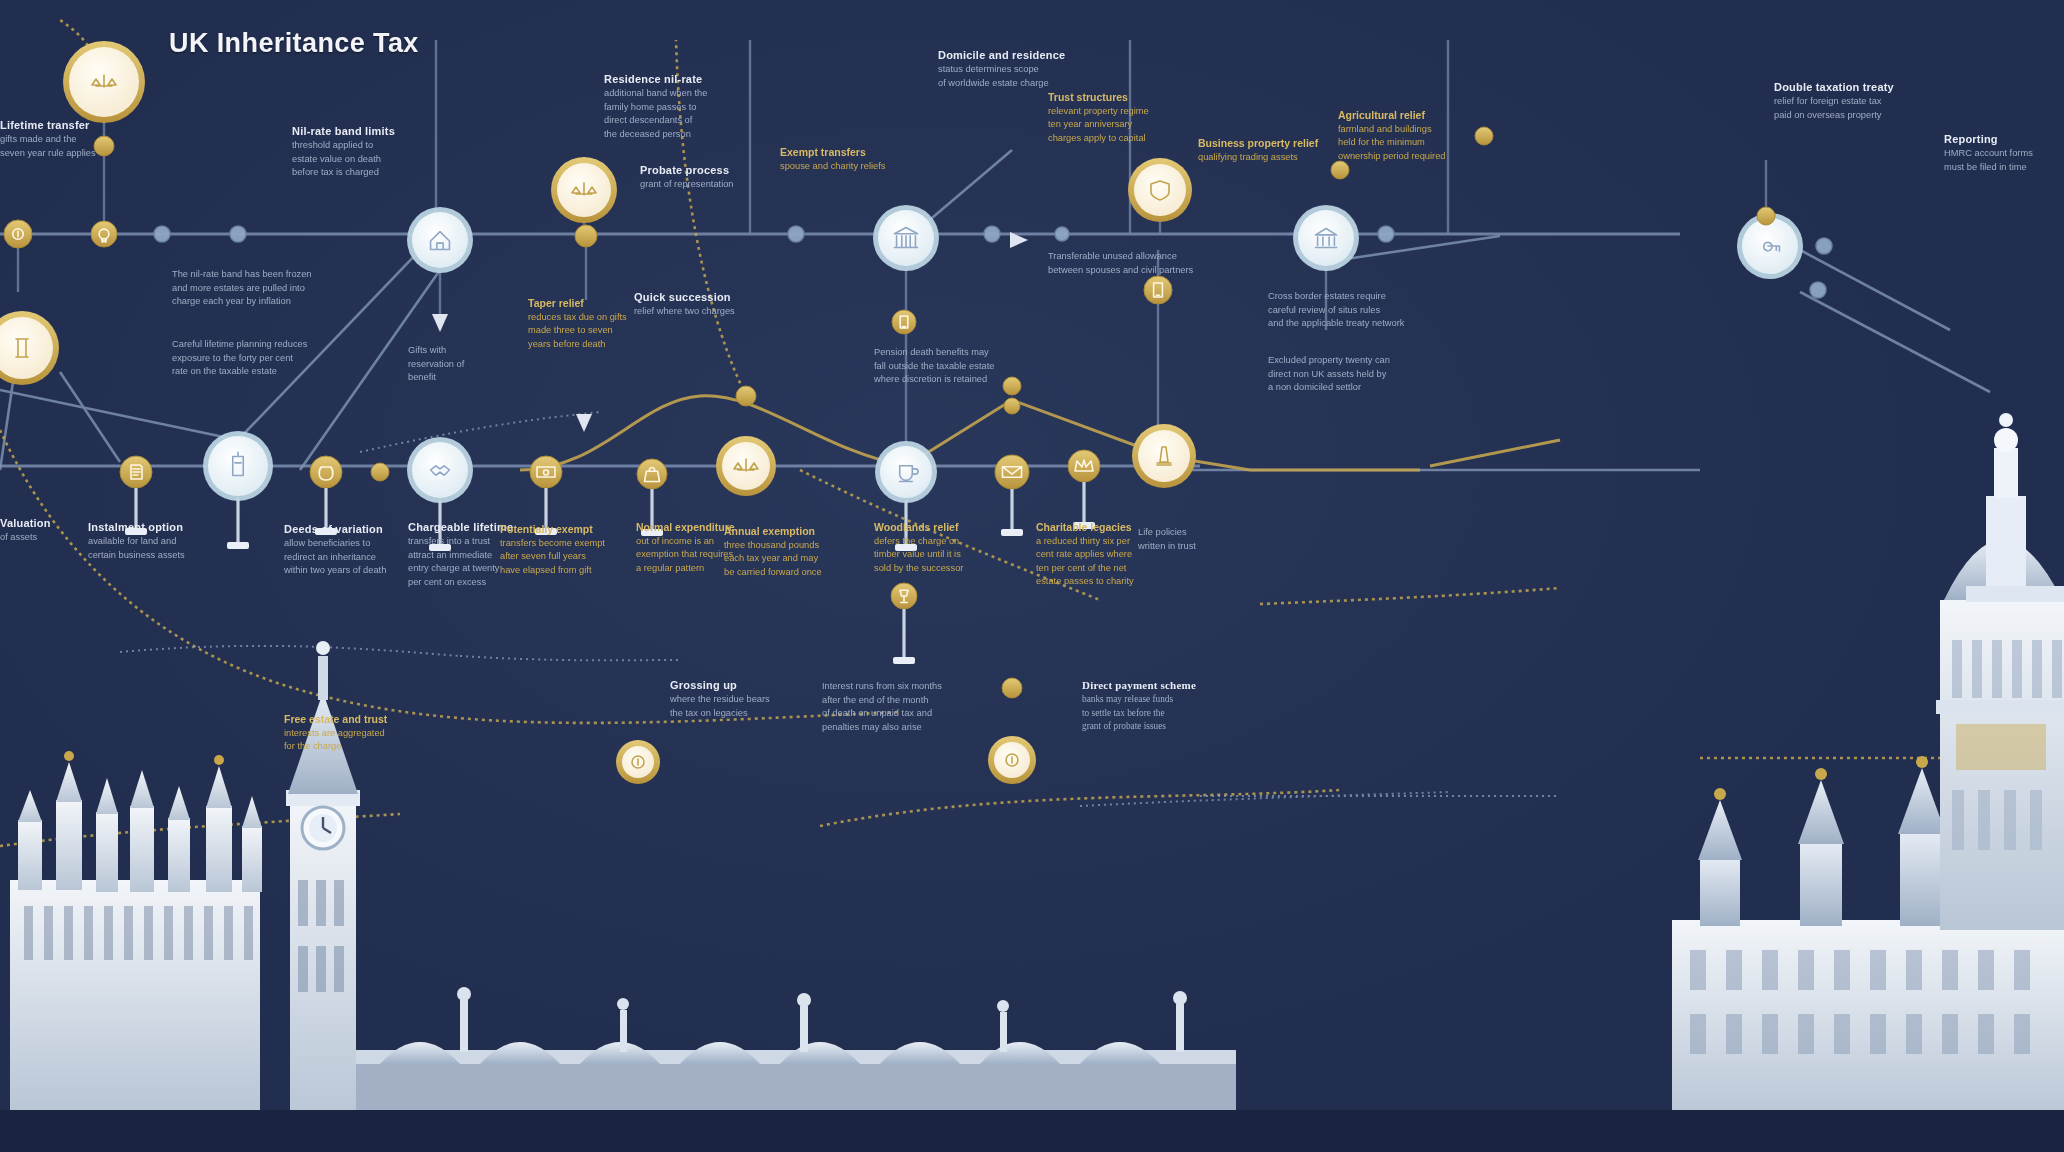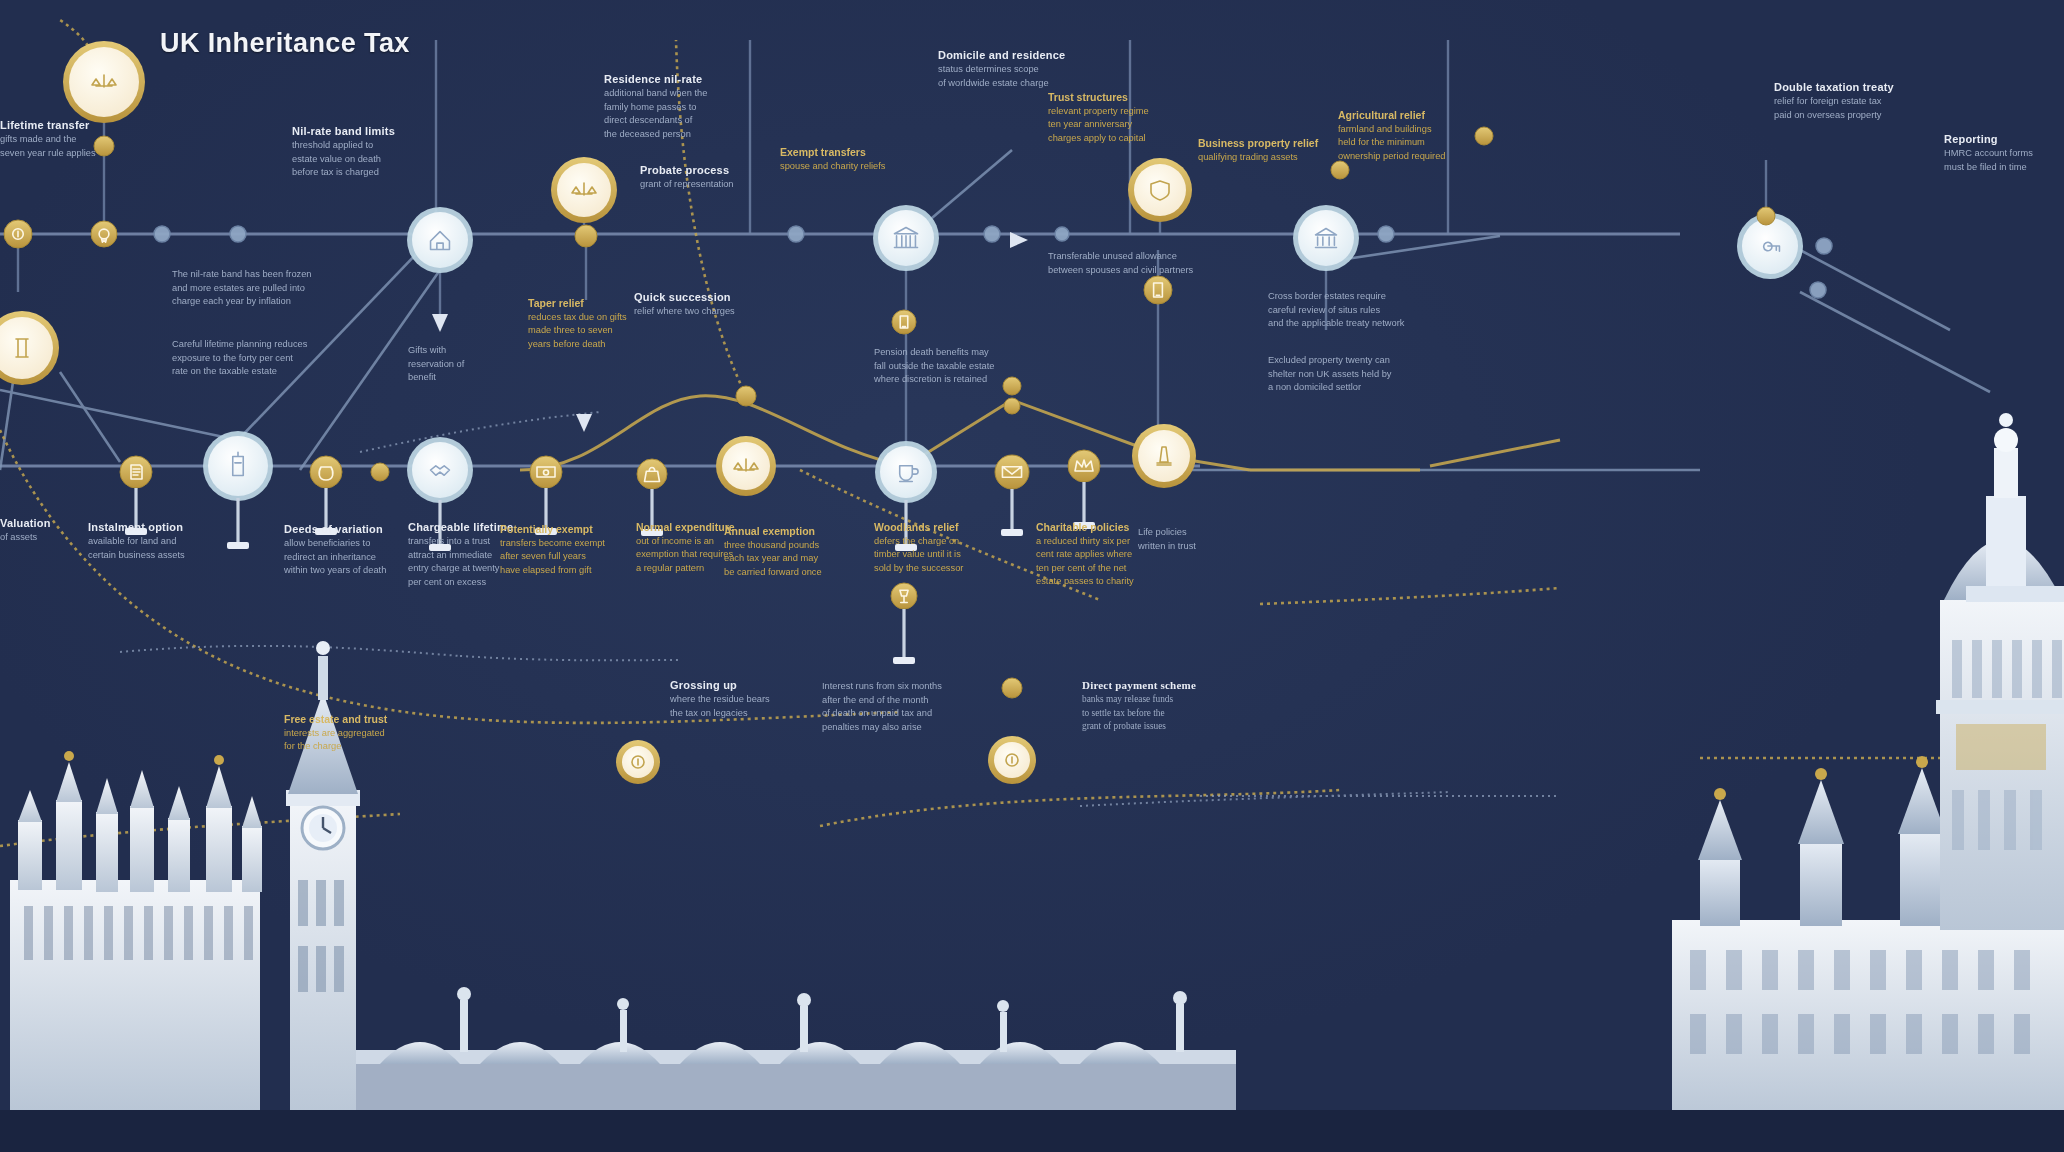--- a/index.html
+++ b/index.html
@@ -13,20 +13,21 @@
     content:"";position:absolute;inset:0;
     background:radial-gradient(ellipse at 45% 40%, rgba(46,62,99,.55) 0%, rgba(34,46,79,0) 62%);
     pointer-events:none;z-index:1;
   }
   .layer{position:absolute;inset:0;}
   svg.layer{z-index:2;}
   .txt{position:absolute;z-index:6;pointer-events:none;}
   .title{
     color:#f2f4f8;font-weight:bold;font-size:27px;letter-spacing:.4px;
     text-shadow:0 1px 2px rgba(0,0,0,.5);
+    margin-left:9px;
   }
   .subt{color:#c2cbdd;font-size:12.5px;line-height:17px;font-weight:bold;opacity:.92;}
   .blk-h{color:#e8ecf4;font-size:11px;font-weight:bold;line-height:15px;letter-spacing:.2px;}
   .blk-b{color:#9fadc6;font-size:9.3px;line-height:13.5px;}
   .blk-g{color:#c9a84c;font-size:9.3px;line-height:13.5px;}
   .blk-gh{color:#d8b964;font-size:10.5px;font-weight:bold;line-height:14.5px;}
   .blur{filter:blur(.35px);}
 </style>
 </head>
 <body>
@@ -597,21 +598,21 @@
         <div class="blk-b">fall outside the taxable estate</div>
         <div class="blk-b">where discretion is retained</div>
       </div>
       <div class="txt blur" style="left: 1268px; top: 290px; width: 210px;">
         <div class="blk-b">Cross border estates require</div>
         <div class="blk-b">careful review of situs rules</div>
         <div class="blk-b">and the applicable treaty network</div>
       </div>
       <div class="txt blur" style="left: 1268px; top: 354px; width: 210px;">
         <div class="blk-b">Excluded property twenty can</div>
-        <div class="blk-b">shelter non UK assets held by</div>
+        <div class="blk-b">direct non UK assets held by</div>
         <div class="blk-b">a non domiciled settlor</div>
       </div>
       <div class="txt blur" style="left: 1048px; top: 250px; width: 200px;">
         <div class="blk-b">Transferable unused allowance</div>
         <div class="blk-b">between spouses and civil partners</div>
       </div>
       <div class="txt blur" style="left: 0px; top: 516px; width: 110px;">
         <div class="blk-h">Valuation</div>
         <div class="blk-b">of assets</div>
       </div>
@@ -651,21 +652,21 @@
         <div class="blk-g">each tax year and may</div>
         <div class="blk-g">be carried forward once</div>
       </div>
       <div class="txt blur" style="left: 874px; top: 520px; width: 190px;">
         <div class="blk-gh">Woodlands relief</div>
         <div class="blk-g">defers the charge on</div>
         <div class="blk-g">timber value until it is</div>
         <div class="blk-g">sold by the successor</div>
       </div>
       <div class="txt blur" style="left: 1036px; top: 520px; width: 210px;">
-        <div class="blk-gh">Charitable policies</div>
+        <div class="blk-gh">Charitable legacies</div>
         <div class="blk-g">a reduced thirty six per</div>
         <div class="blk-g">cent rate applies where</div>
         <div class="blk-g">ten per cent of the net</div>
         <div class="blk-g">estate passes to charity</div>
       </div>
       <div class="txt blur" style="left: 1138px; top: 526px; width: 110px;">
         <div class="blk-b">Life policies</div>
         <div class="blk-b">written in trust</div>
       </div>
       <div class="txt blur" style="left: 284px; top: 712px; width: 180px;">

